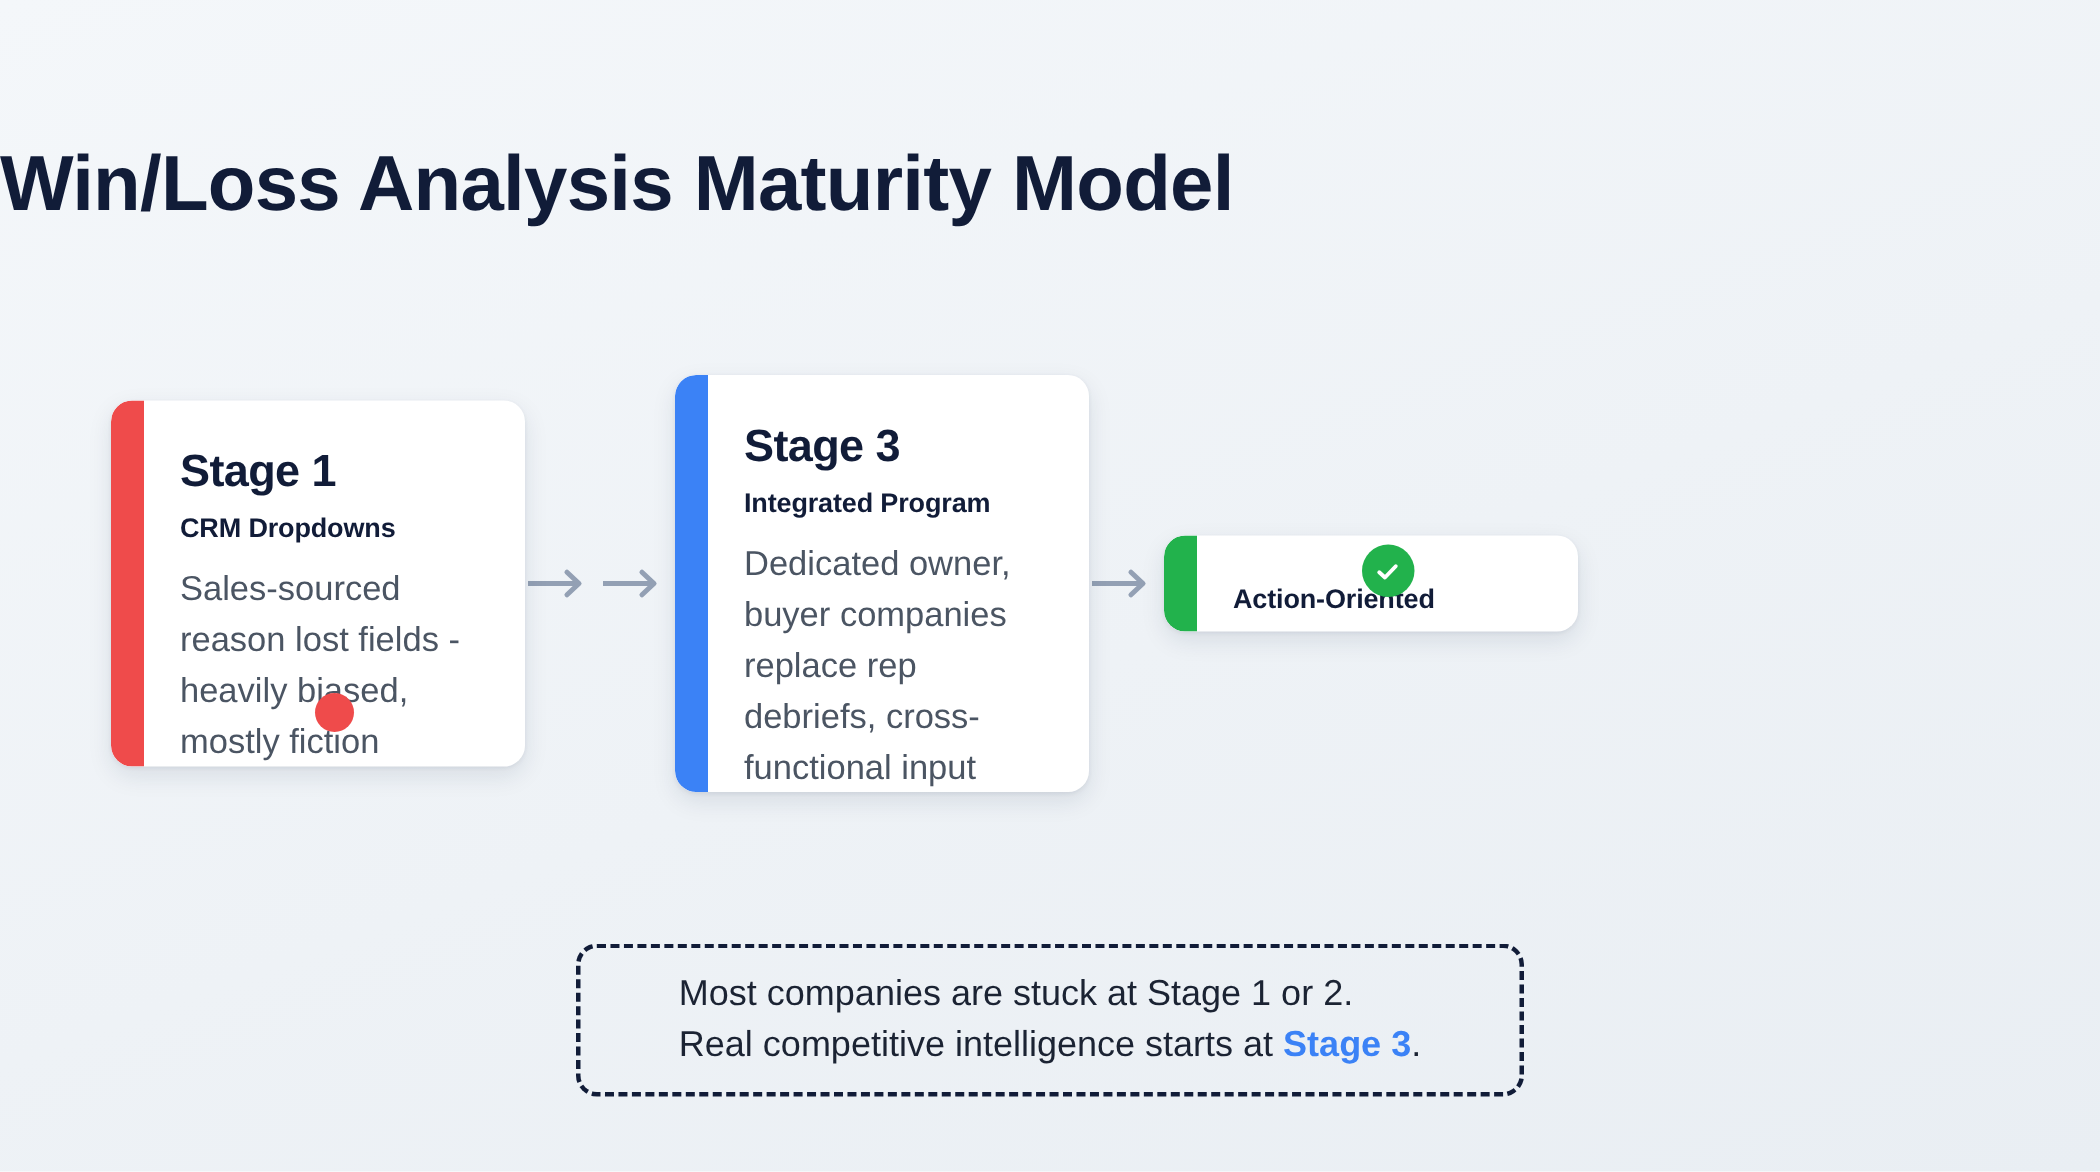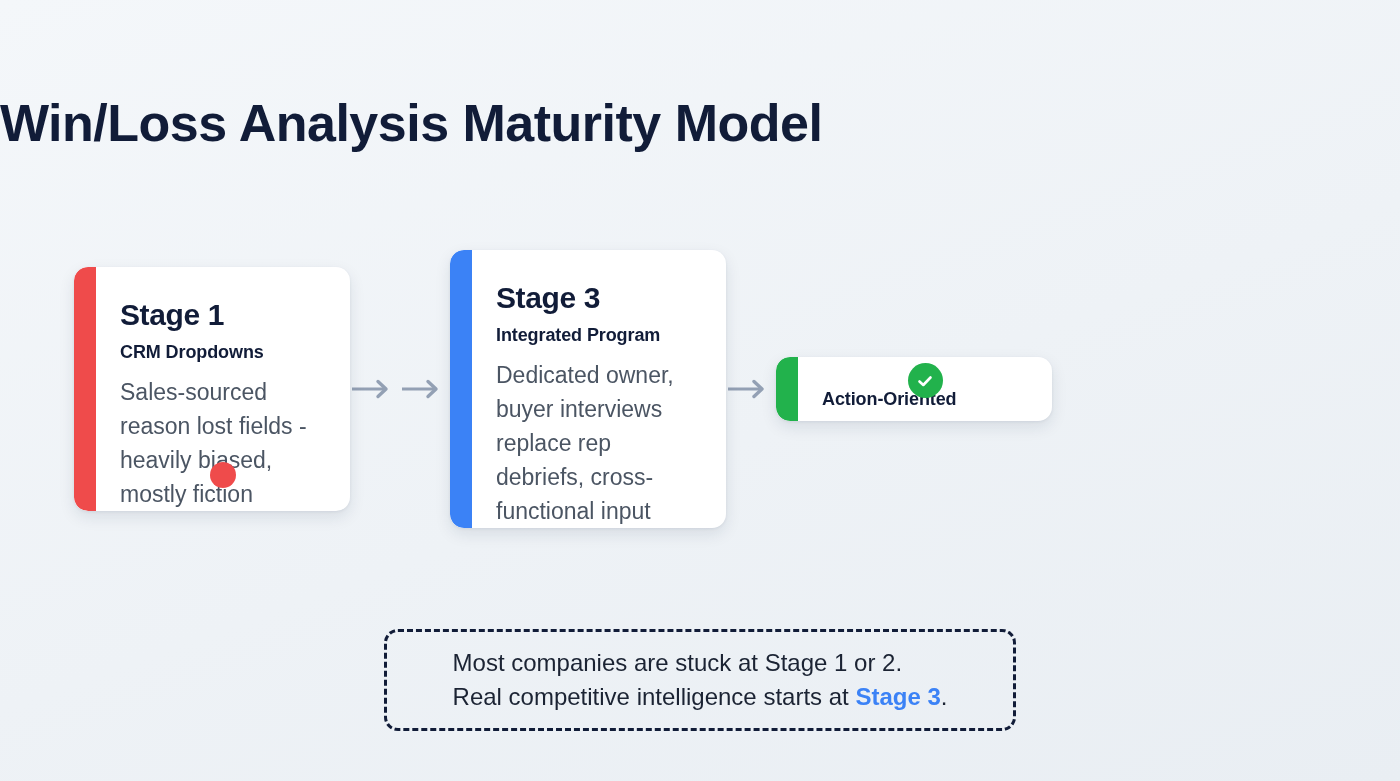--- a/index.html
+++ b/index.html
@@ -200,21 +200,21 @@
         <line x1="0" y1="10" x2="34" y2="10" stroke="#93a0b4" stroke-width="3.2"></line>
         <polyline points="26,2.5 34,10 26,17.5" fill="none" stroke="#93a0b4" stroke-width="3.4" stroke-linecap="round" stroke-linejoin="round"></polyline>
       </svg>
     </div>
 
     <div class="stage-card">
       <div class="accent-bar" style="background:#3b82f6;"></div>
       <div class="card-inner">
         <div class="stage-heading">Stage 3</div>
         <div class="stage-subtitle">Integrated Program</div>
-        <div class="stage-body">Dedicated owner, buyer interviews replace rep debriefs, cross-functional input</div>
+        <div class="stage-body">Dedicated owner, buyer companies replace rep debriefs, cross-functional input</div>
       </div>
     </div>
 
     <div class="arrow-connector">
       <svg width="46" height="20" viewBox="0 0 46 20" aria-hidden="true">
         <line x1="0" y1="10" x2="34" y2="10" stroke="#93a0b4" stroke-width="3.2"></line>
         <polyline points="26,2.5 34,10 26,17.5" fill="none" stroke="#93a0b4" stroke-width="3.4" stroke-linecap="round" stroke-linejoin="round"></polyline>
       </svg>
     </div>
 

